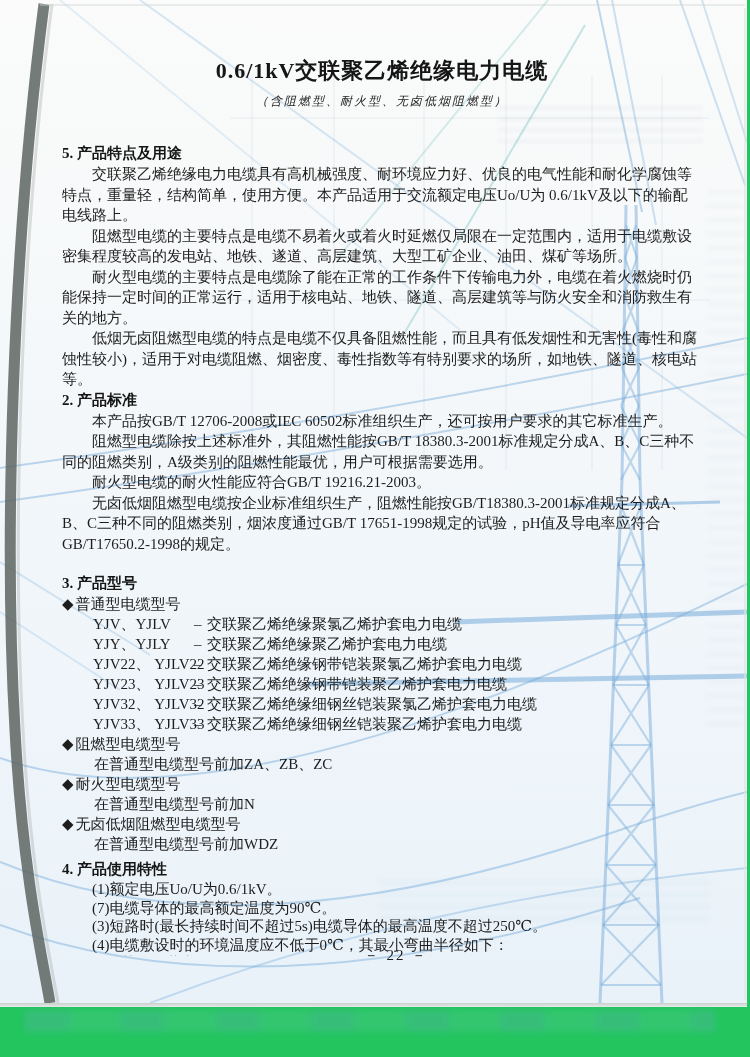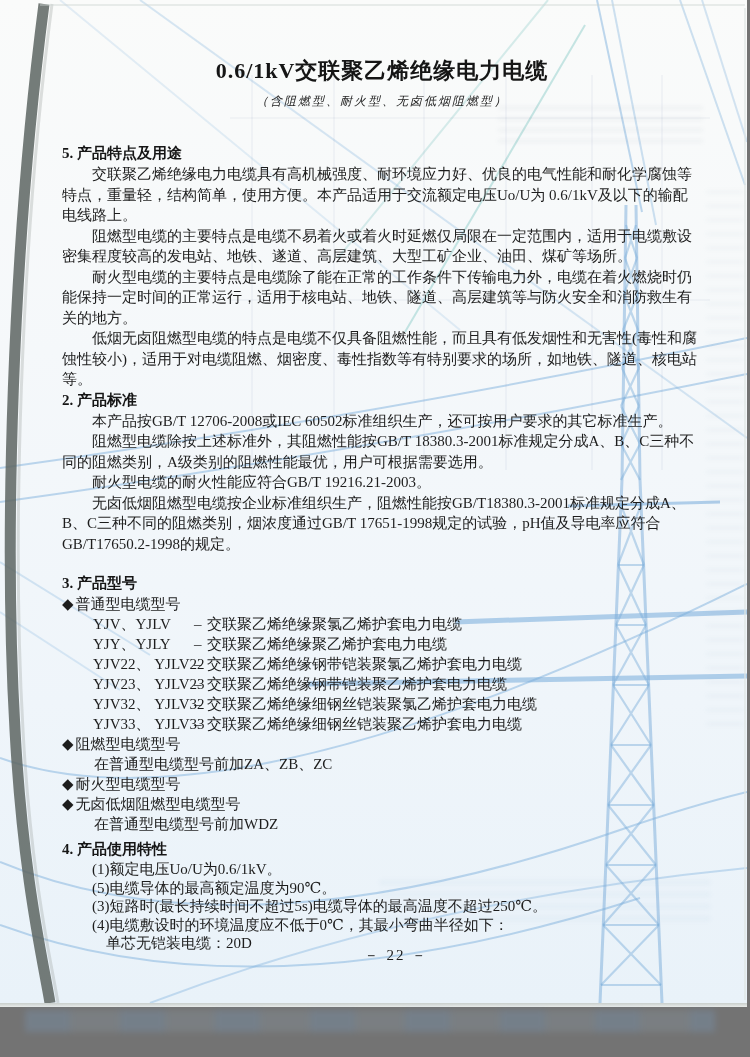--- a/index.html
+++ b/index.html
@@ -1,18 +1,18 @@
 <!DOCTYPE html>
 <html><head>
 <meta charset="utf-8">
 <style>
   html,body{margin:0;padding:0;background:#ffffff;}
   .canvas{
     position:relative;width:750px;height:1057px;overflow:hidden;
-    background:#737373;
+    background:#22c55e;
     font-family:"Liberation Serif","DejaVu Serif",serif;
   }
   
   .page{
     position:absolute;left:0;top:0;width:747px;height:1003px;
     background:linear-gradient(180deg,#fafbfa 0%,#f5f8fa 35%,#eff5fa 70%,#e9f2f9 100%);
   }
   .page-edge{
     position:absolute;left:0;top:1003px;width:747px;height:4px;
     background:linear-gradient(180deg,#c9cfcc,#e9ecea);
@@ -168,31 +168,32 @@
       </div>
 
       <div class="group-label">
         <span class="bullet">◆</span><span>阻燃型电缆型号</span>
       </div>
       <div class="group-note">在普通型电缆型号前加ZA、ZB、ZC</div>
 
       <div class="group-label">
         <span class="bullet">◆</span><span>耐火型电缆型号</span>
       </div>
+      <div class="group-note">在普通型电缆型号前加N</div>
 
       <div class="group-label">
         <span class="bullet">◆</span><span>无卤低烟阻燃型电缆型号</span>
       </div>
       <div class="group-note">在普通型电缆型号前加WDZ</div>
     </div>
 
     <div class="sec sec4">
       <div class="sec-heading">4. 产品使用特性</div>
       <div class="s4-item">(1)额定电压Uo/U为0.6/1kV。</div>
-      <div class="s4-item">(5)电缆导体的最高额定温度为90℃。</div>
+      <div class="s4-item">(7)电缆导体的最高额定温度为90℃。</div>
       <div class="s4-item">(3)短路时(最长持续时间不超过5s)电缆导体的最高温度不超过250℃。</div>
       <div class="s4-item">(4)电缆敷设时的环境温度应不低于0℃，其最小弯曲半径如下：</div>
       <div class="s4-sub">单芯无铠装电缆：20D</div>
 
     </div>
 
   </div>
 
   <div class="footer">－ 22 －</div>
 

